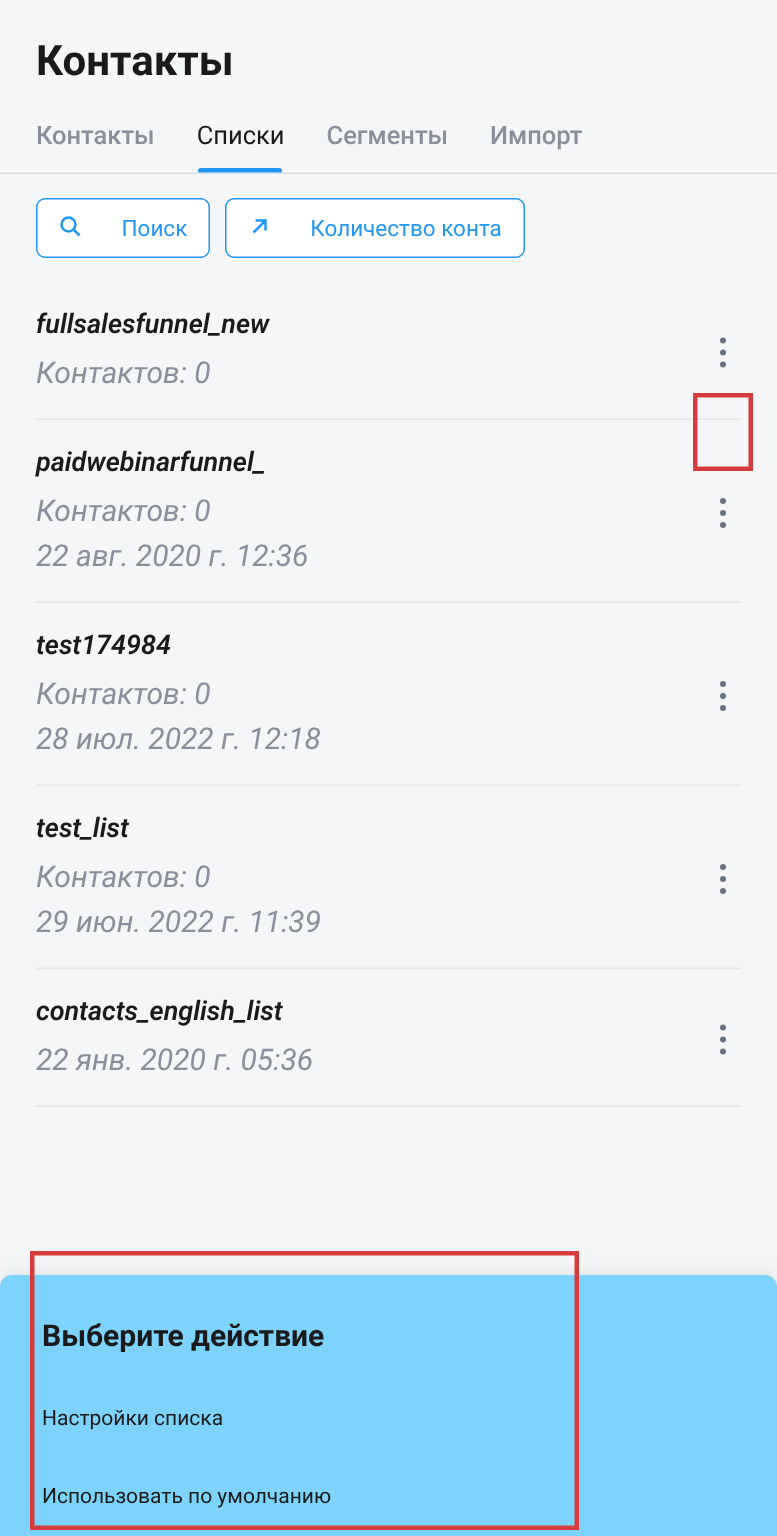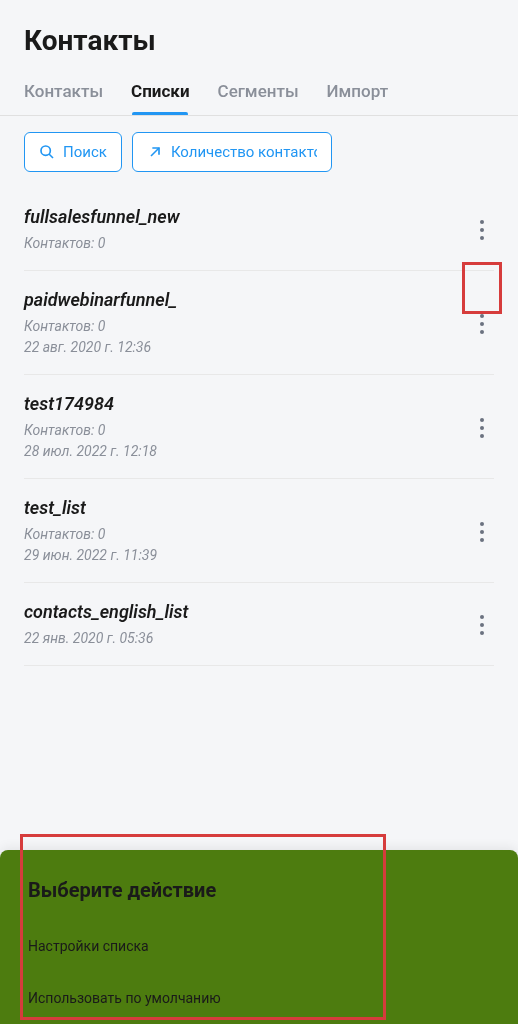--- a/index.html
+++ b/index.html
@@ -32,42 +32,41 @@
       padding: 6px 0 14px 0;
       font-size: 17px;
       font-weight: 500;
       color: #8a8f99;
       position: relative;
       white-space: nowrap;
       cursor: pointer;
     }
     .tab.active {
       color: #1a1a1a;
-      font-weight: 700;
+      font-weight: 400;
     }
     .tab.active::after {
       content: '';
       position: absolute;
       bottom: -1px;
       left: 50%;
       transform: translateX(-50%);
       width: 56px;
       height: 4px;
       background: #2196f3;
       border-radius: 2px;
     }
     .toolbar {
       display: flex;
       gap: 10px;
       padding: 16px 24px;
     }
     .btn {
       display: flex;
-      align-items: center;
-      gap: 8px;
+      gap: 26px;
       padding: 10px 14px;
       border: 1.5px solid #2196f3;
       border-radius: 6px;
       background: white;
       color: #2196f3;
       font-size: 15px;
       cursor: pointer;
     }
     .btn.truncated {
       max-width: 200px;
@@ -96,21 +95,21 @@
       flex: 1;
       font-style: italic;
     }
     .list-item-title {
       font-size: 18px;
       font-weight: 600;
       color: #1a1a1a;
       margin-bottom: 6px;
     }
     .list-item-subtitle {
-      font-size: 14px;
+      font-size: 20px;
       color: #8a8f99;
       line-height: 1.5;
     }
     .more-btn {
       width: 24px;
       height: 40px;
       display: flex;
       align-items: center;
       justify-content: center;
       cursor: pointer;
@@ -135,21 +134,21 @@
       top: 262px;
       right: 16px;
       width: 40px;
       height: 52px;
     }
     .action-sheet {
       position: absolute;
       bottom: 0;
       left: 0;
       right: 0;
-      background: #4d7c0f;
+      background: #7dd3fc;
       border-radius: 8px 8px 0 0;
       box-shadow: 0 -2px 12px rgba(0,0,0,0.08);
       padding: 6px 0 0 0;
     }
     .highlight-sheet {
       top: 834px;
       left: 20px;
       width: 366px;
       height: 186px;
     }

